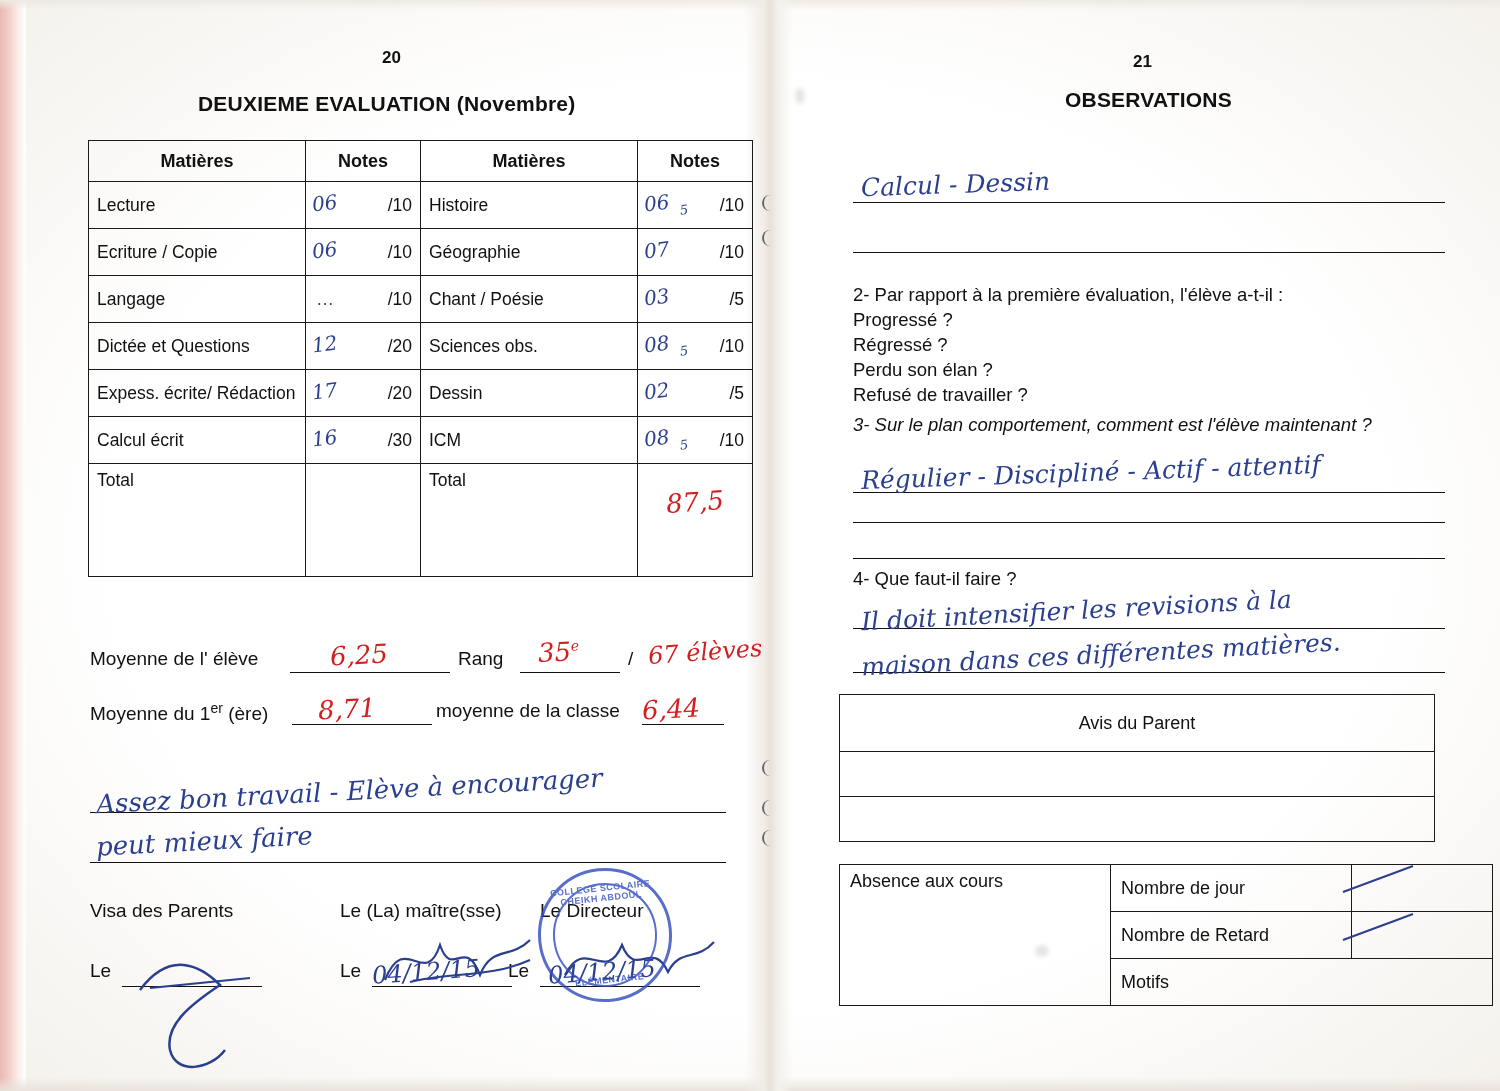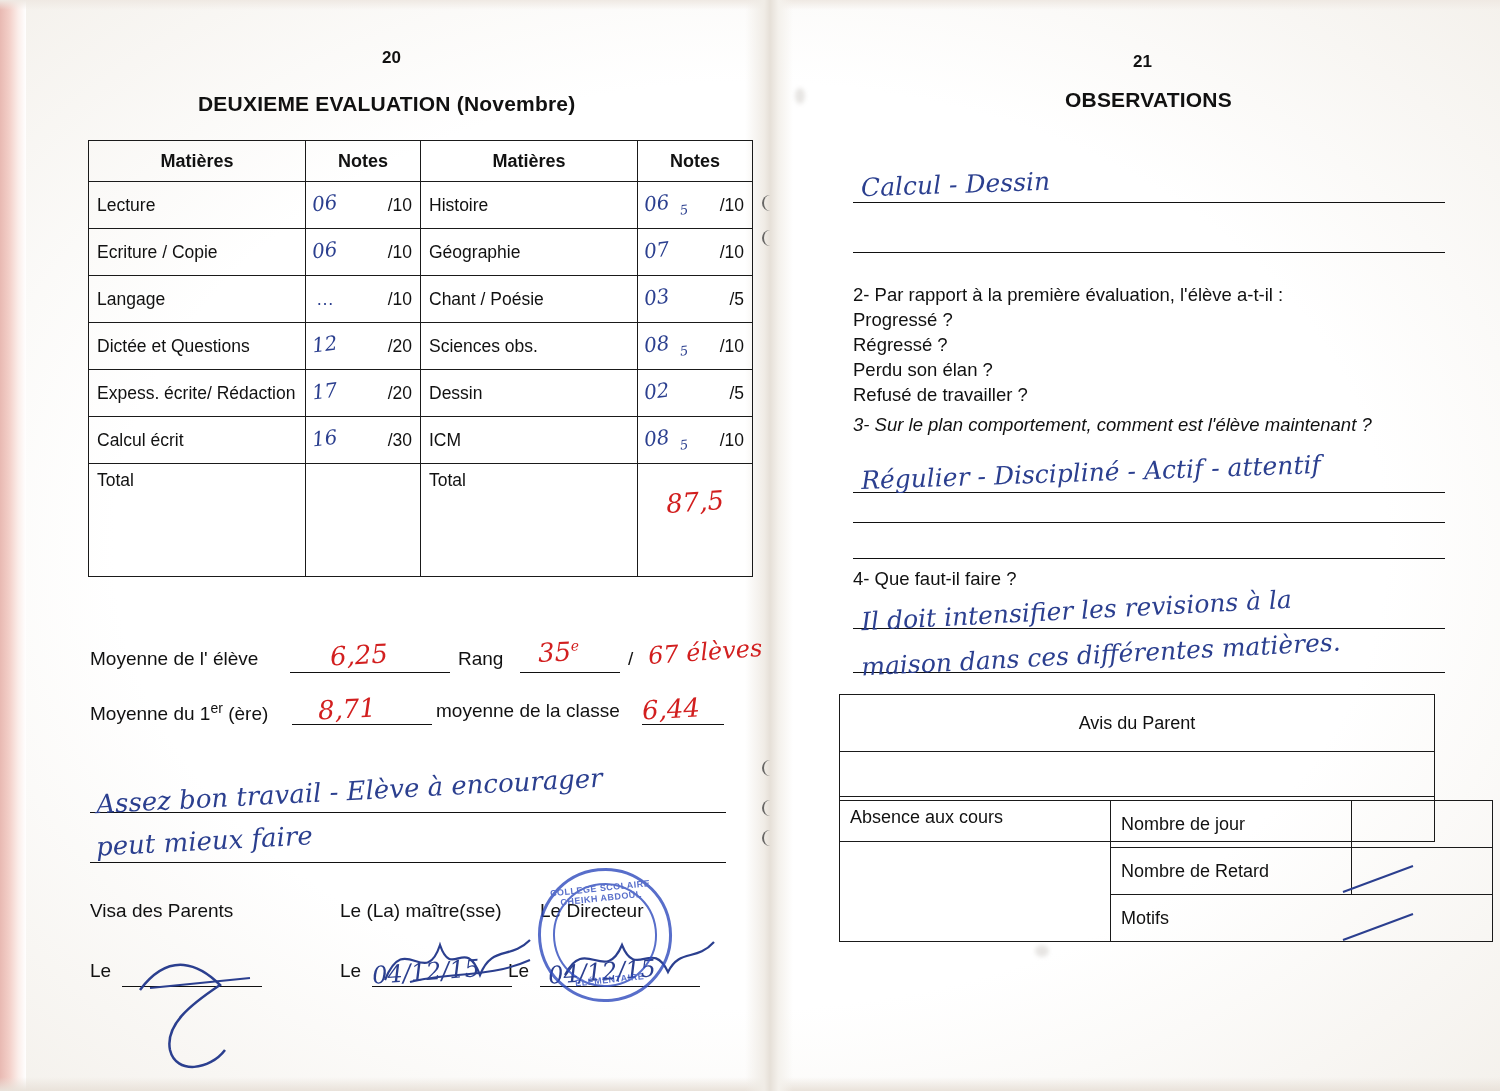--- a/index.html
+++ b/index.html
@@ -434,21 +434,21 @@
       </tr>
       <tr>
         <td style="height:32px;"></td>
       </tr>
       <tr>
         <td style="height:32px;"></td>
       </tr>
     </tbody>
       </table>
 
-    <table class="box" style="left:44px; top:800px; width:596px;">
+    <table class="box" style="left:44px; top:864px; width:596px;">
       <tbody>
           <tr>
         <td rowspan="3" style="width:250px; vertical-align:top;">Absence aux cours</td>
         <td style="width:220px;">Nombre de jour</td>
         <td style="width:120px;"></td>
       </tr>
       <tr>
         <td>Nombre de Retard</td>
         <td></td>
       </tr>

